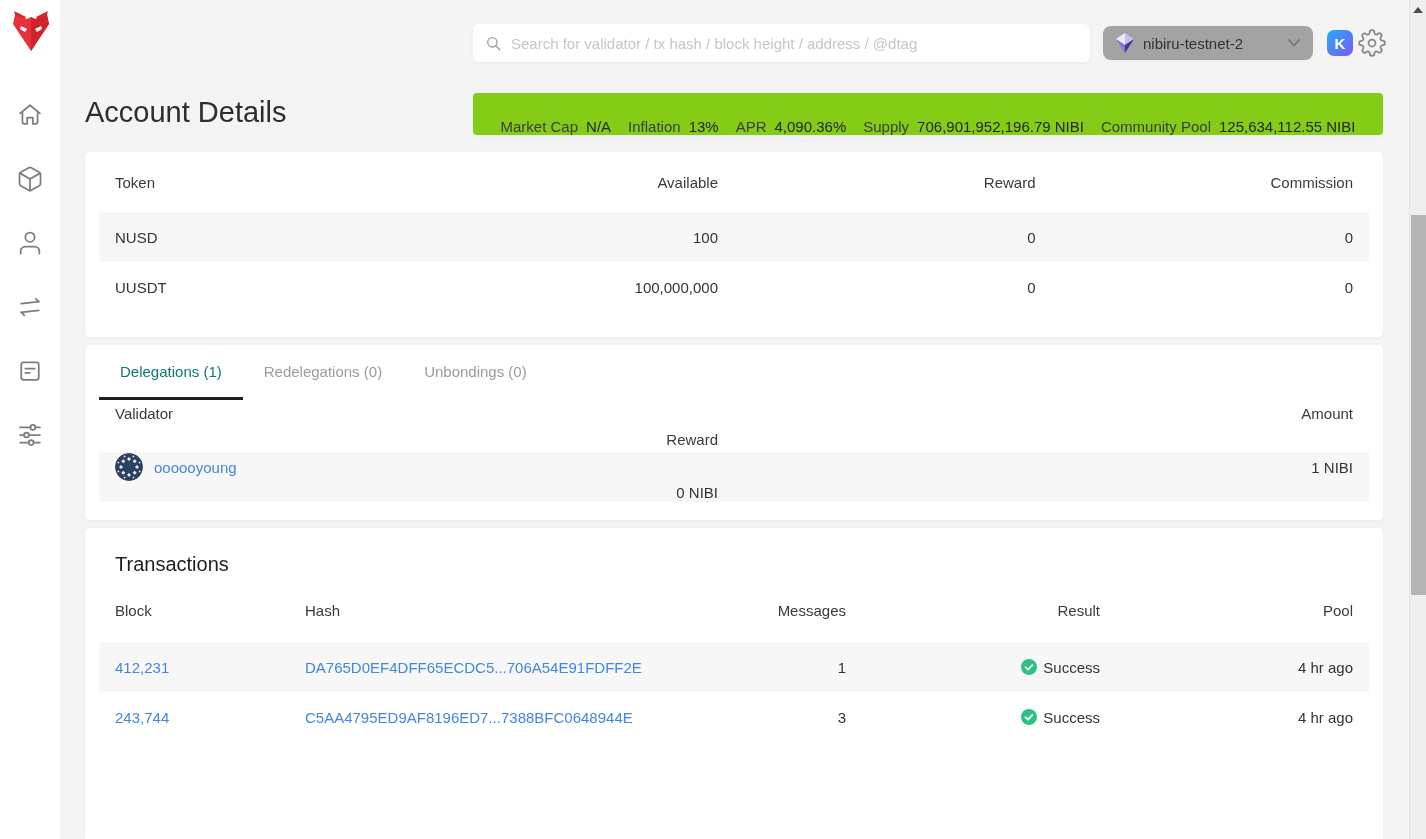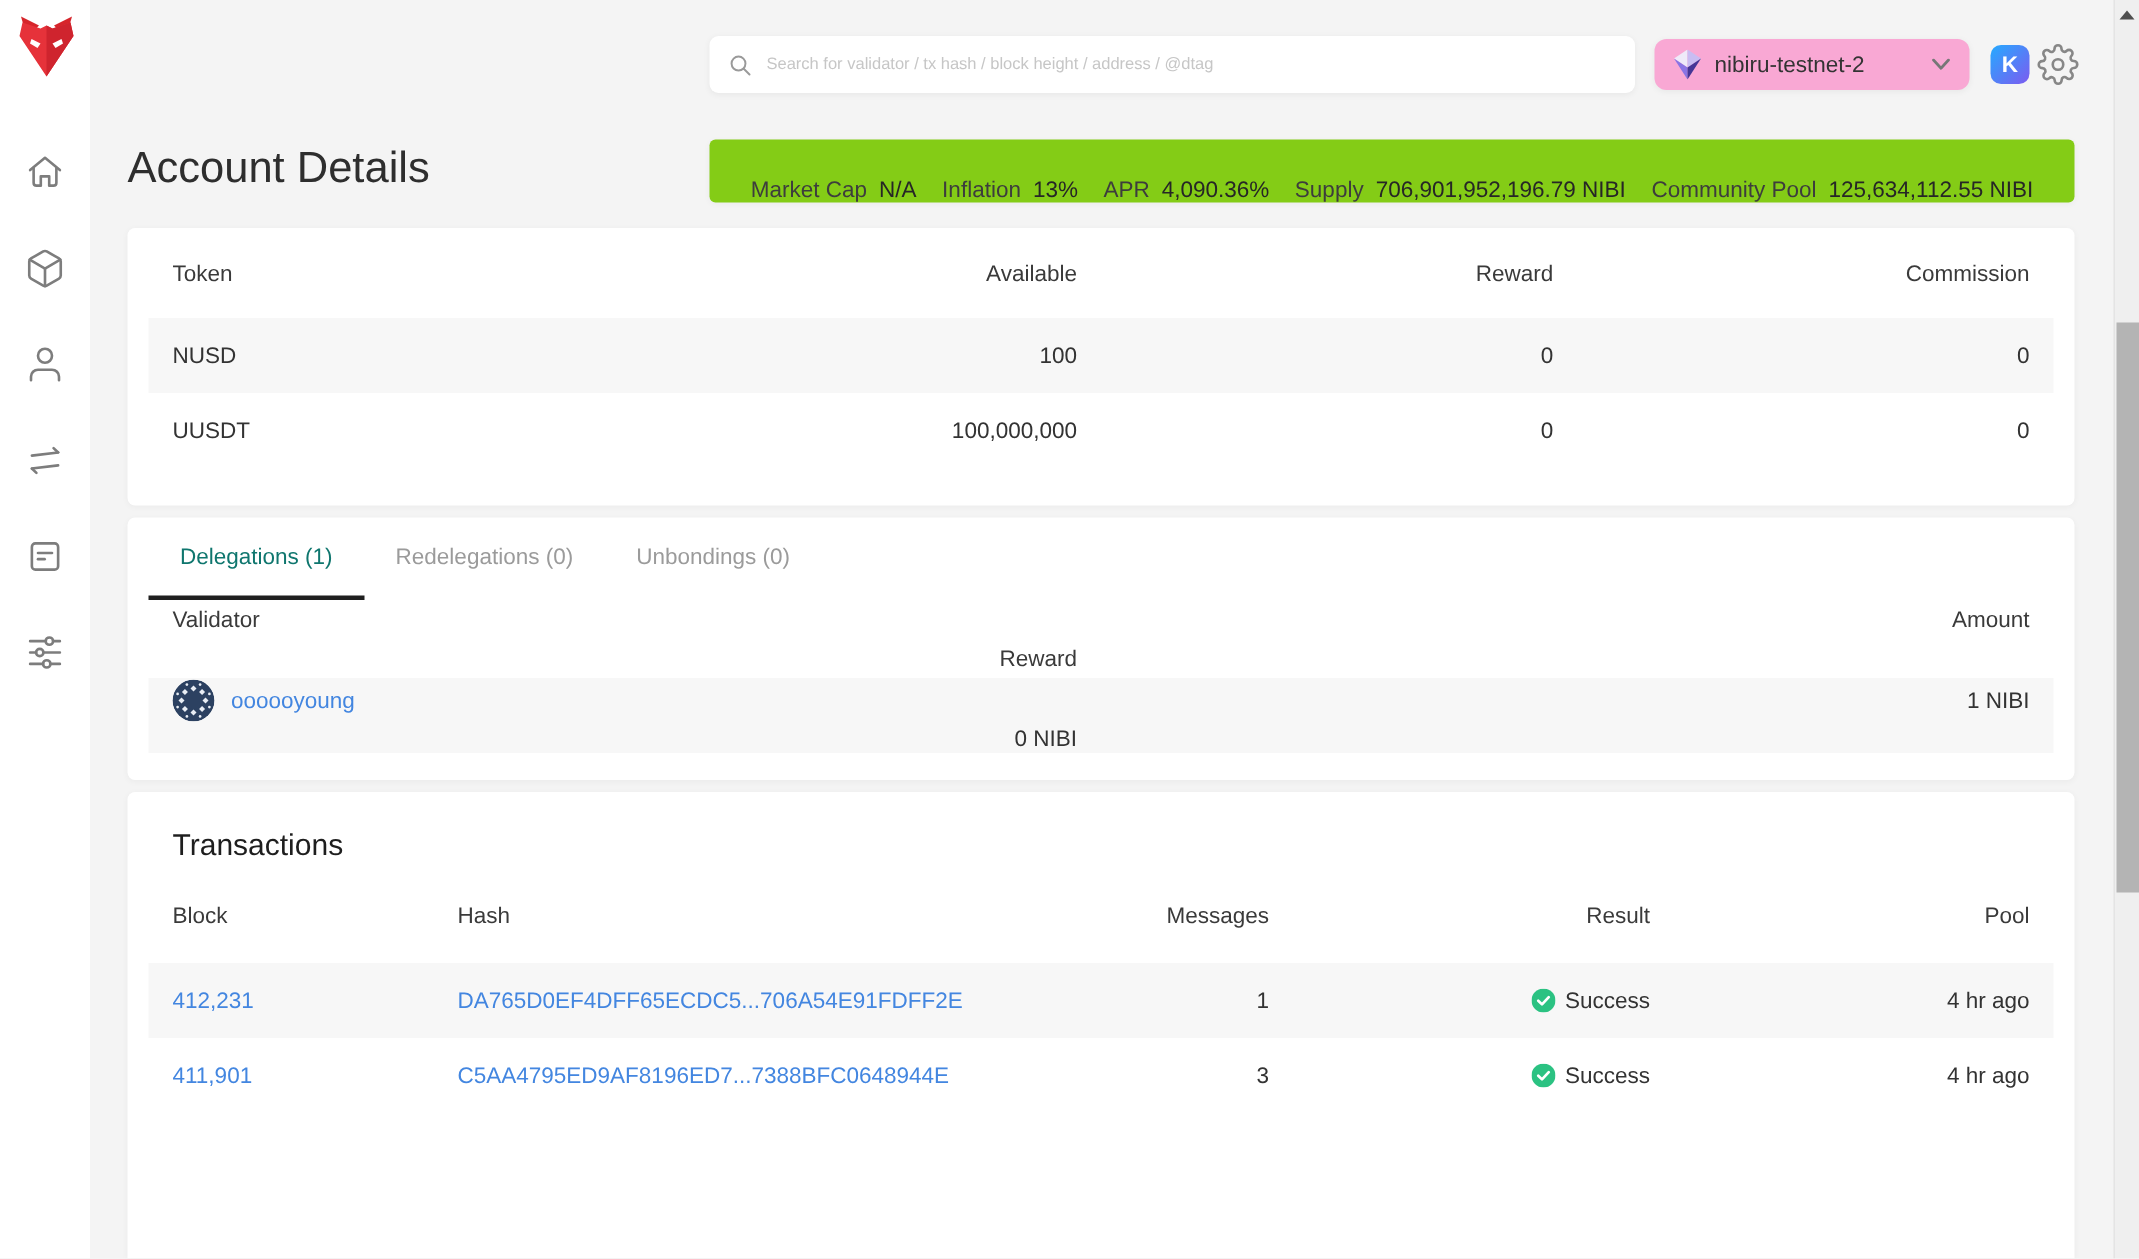--- a/index.html
+++ b/index.html
@@ -16,24 +16,24 @@
   .nav-item svg { width:28px; height:28px; stroke:currentColor; fill:none; stroke-width:1.5; stroke-linecap:round; stroke-linejoin:round; }
   
   .scrollbar { position:absolute; right:0; top:0; width:17px; height:839px; background:#efefef; border-left:1px solid #e4e4e4; z-index:6; }
   .scroll-arrow-up { position:absolute; top:7px; left:3px; width:0; height:0;
     border-left:5px solid transparent; border-right:5px solid transparent; border-bottom:6px solid #4f4f4f; }
   .scroll-thumb { position:absolute; top:215px; left:1px; width:15px; height:380px; background:#b4b4b4; }
   
   .search-bar { position:absolute; left:473px; top:24px; width:617px; height:38px; background:#fff;
     border-radius:6px; box-shadow:0 1px 4px rgba(0,0,0,0.05); display:flex; align-items:center; padding:0 12px; gap:9px; }
   .search-bar svg { width:17px; height:17px; stroke:#9a9a9a; fill:none; stroke-width:1.7; stroke-linecap:round; flex:none; }
-  .search-bar input { border:none; outline:none; flex:1; font-size:11px; color:#7f1d1d; background:transparent;
+  .search-bar input { border:none; outline:none; flex:1; font-size:15px; color:#7f1d1d; background:transparent;
     font-family:"Liberation Sans","DejaVu Sans",sans-serif; }
   .search-bar input::placeholder { color:#c6c6c6; }
-  .chain-select { position:absolute; left:1103px; top:26px; width:210px; height:34px; background:#f9a8d4;
+  .chain-select { position:absolute; left:1103px; top:26px; width:210px; height:34px; background:#a3a3a3;
     border-radius:8px; box-shadow:0 1px 4px rgba(0,0,0,0.05); display:flex; align-items:center; padding:0 13px; gap:9px; cursor:pointer; }
   .chain-select .chain-label { flex:1; color:#333; font-size:15px; }
   .chain-select svg.chev { width:12px; height:8px; stroke:#777; fill:none; stroke-width:1.8; stroke-linecap:round; stroke-linejoin:round; flex:none; }
   .gem { width:18px; height:20px; flex:none; }
   .wallet-btn { position:absolute; left:1327px; top:30px; width:26px; height:26px; border-radius:7px;
     background:linear-gradient(135deg,#25aaff 0%,#7c5bf0 100%); color:#fff; font-weight:bold; font-size:15px;
     display:flex; align-items:center; justify-content:center; cursor:pointer; }
   .gear-btn { position:absolute; left:1358px; top:29px; width:28px; height:28px; color:#878787; cursor:pointer; }
   .gear-btn svg { width:28px; height:28px; stroke:currentColor; fill:none; stroke-width:1.5; stroke-linecap:round; stroke-linejoin:round; }
   
@@ -270,21 +270,21 @@
       <svg class="check-icon" viewBox="0 0 16 16">
         <circle cx="8" cy="8" r="8" fill="#2bc282"></circle>
         <path d="M4.5 8.2 L7 10.6 L11.5 5.8" stroke="#fff" stroke-width="1.8" fill="none" stroke-linecap="round" stroke-linejoin="round"></path>
       </svg>
       <span>Success</span>
     </div>
     <div class="ar">4 hr ago</div>
   </div>
 
   <div class="grid g5 trow">
-    <div><span class="link">411,901</span></div>
+    <div><span class="link">243,744</span></div>
     <div><span class="link">C5AA4795ED9AF8196ED7...7388BFC0648944E</span></div>
     <div class="ar">3</div>
     <div class="result-cell">
       <svg class="check-icon" viewBox="0 0 16 16">
         <circle cx="8" cy="8" r="8" fill="#2bc282"></circle>
         <path d="M4.5 8.2 L7 10.6 L11.5 5.8" stroke="#fff" stroke-width="1.8" fill="none" stroke-linecap="round" stroke-linejoin="round"></path>
       </svg>
       <span>Success</span>
     </div>
     <div class="ar">4 hr ago</div>

